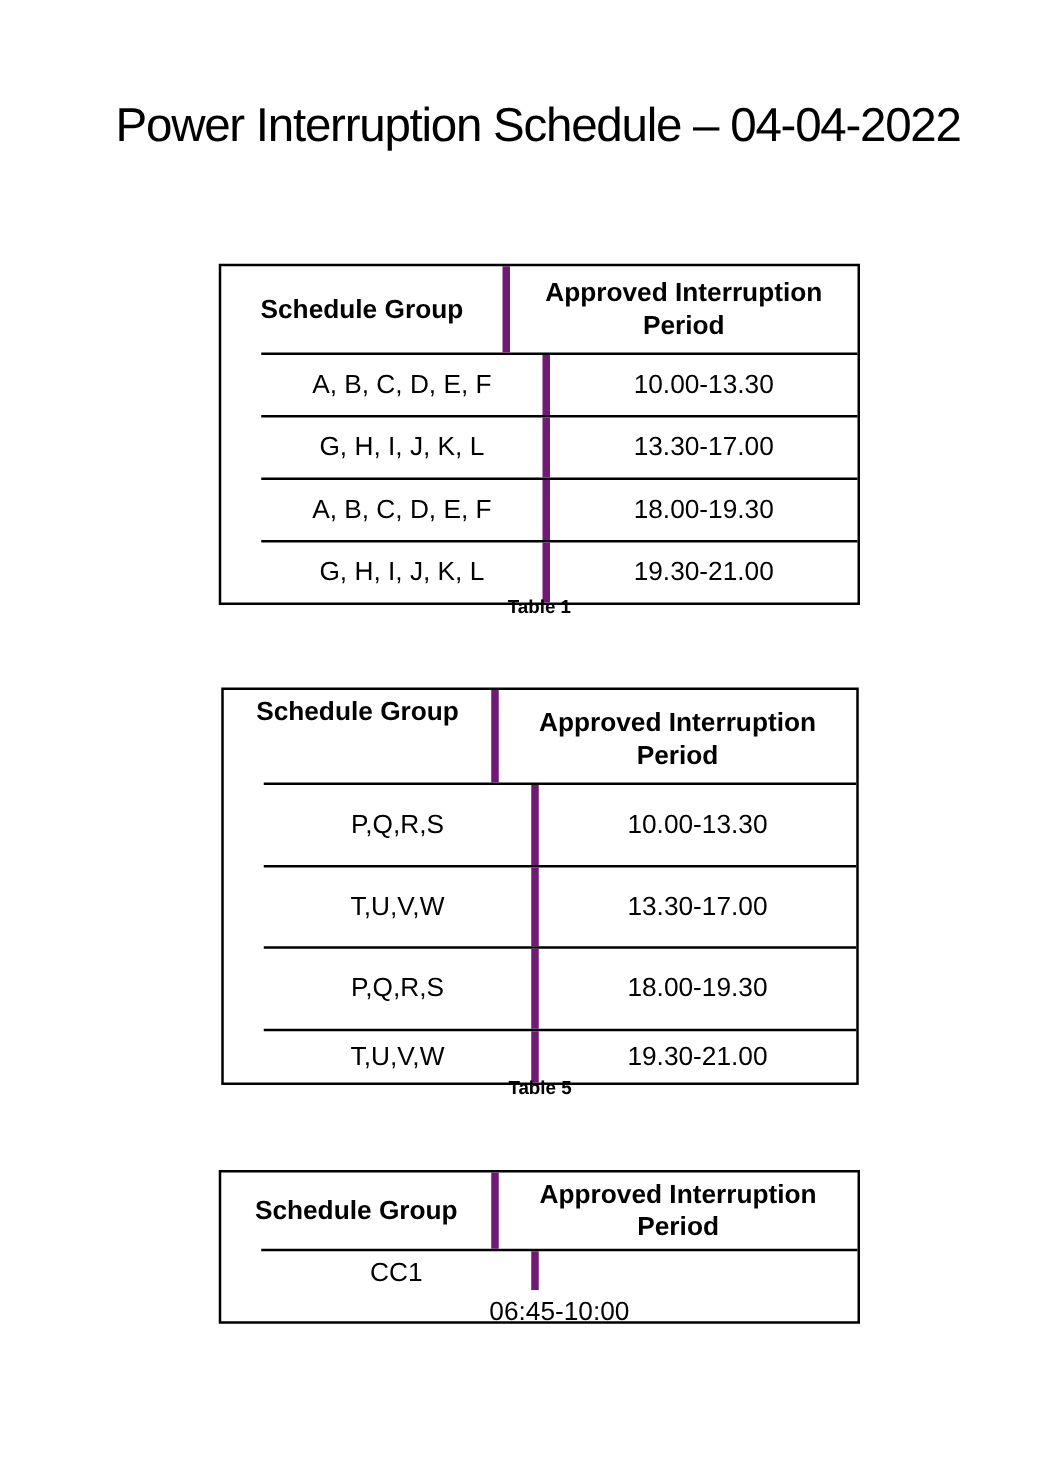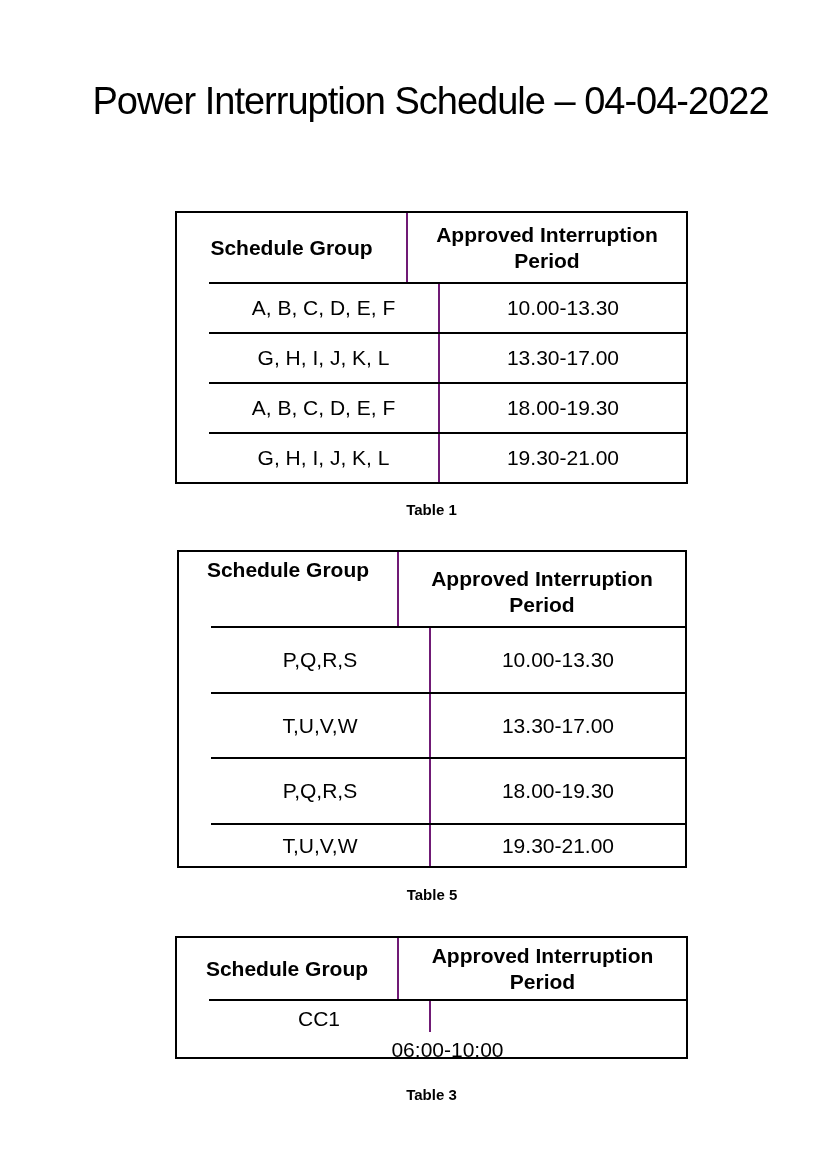--- a/index.html
+++ b/index.html
@@ -46,21 +46,21 @@
   .cell {
     display: flex;
     align-items: center;
     justify-content: center;
     text-align: center;
     font-size: 21px;
     line-height: 26px;
     box-sizing: border-box;
   }
   .cell.g {
-    border-right: 2px solid #701a75;
+    border-right: 6px solid #701a75;
   }
   .cell.p {
     flex: 1;
     align-items: center;
   }
   .hdr .cell {
     font-weight: bold;
   }
   .wrapnarrow {
     display: inline-block;
@@ -68,21 +68,20 @@
   }
   .top-align {
     align-items: flex-start;
     padding-top: 5px;
   }
   .caption {
     position: absolute;
     text-align: center;
     font-size: 15px;
     font-weight: bold;
-    margin-top: 24px;
   }
 
   
   .t1 { left: 175px; top: 211px; width: 513px; }
   .t1 .cell.g { width: 231px; }
   .t1 .hdr  { height: 69px; }
   .t1 .r    { height: 48px; }
   .cap1 { left: 175px; top: 477px; width: 513px; }
 
   
@@ -169,18 +168,17 @@
     <div class="row hdr">
       <div class="cell g">
         <span>Schedule Group</span>
       </div>
       <div class="cell p">
         <span class="wrapnarrow">Approved Interruption Period</span>
       </div>
     </div>
     <div class="row r1">
       <div class="cell g top-align">CC1</div>
-      <div class="cell p top-align">06:00-10:00</div>
+      <div class="cell p top-align">06:45-10:00</div>
     </div>
   </section>
-  <div class="caption cap3">Table 3</div>
 
 </div>
 
 </body></html>

